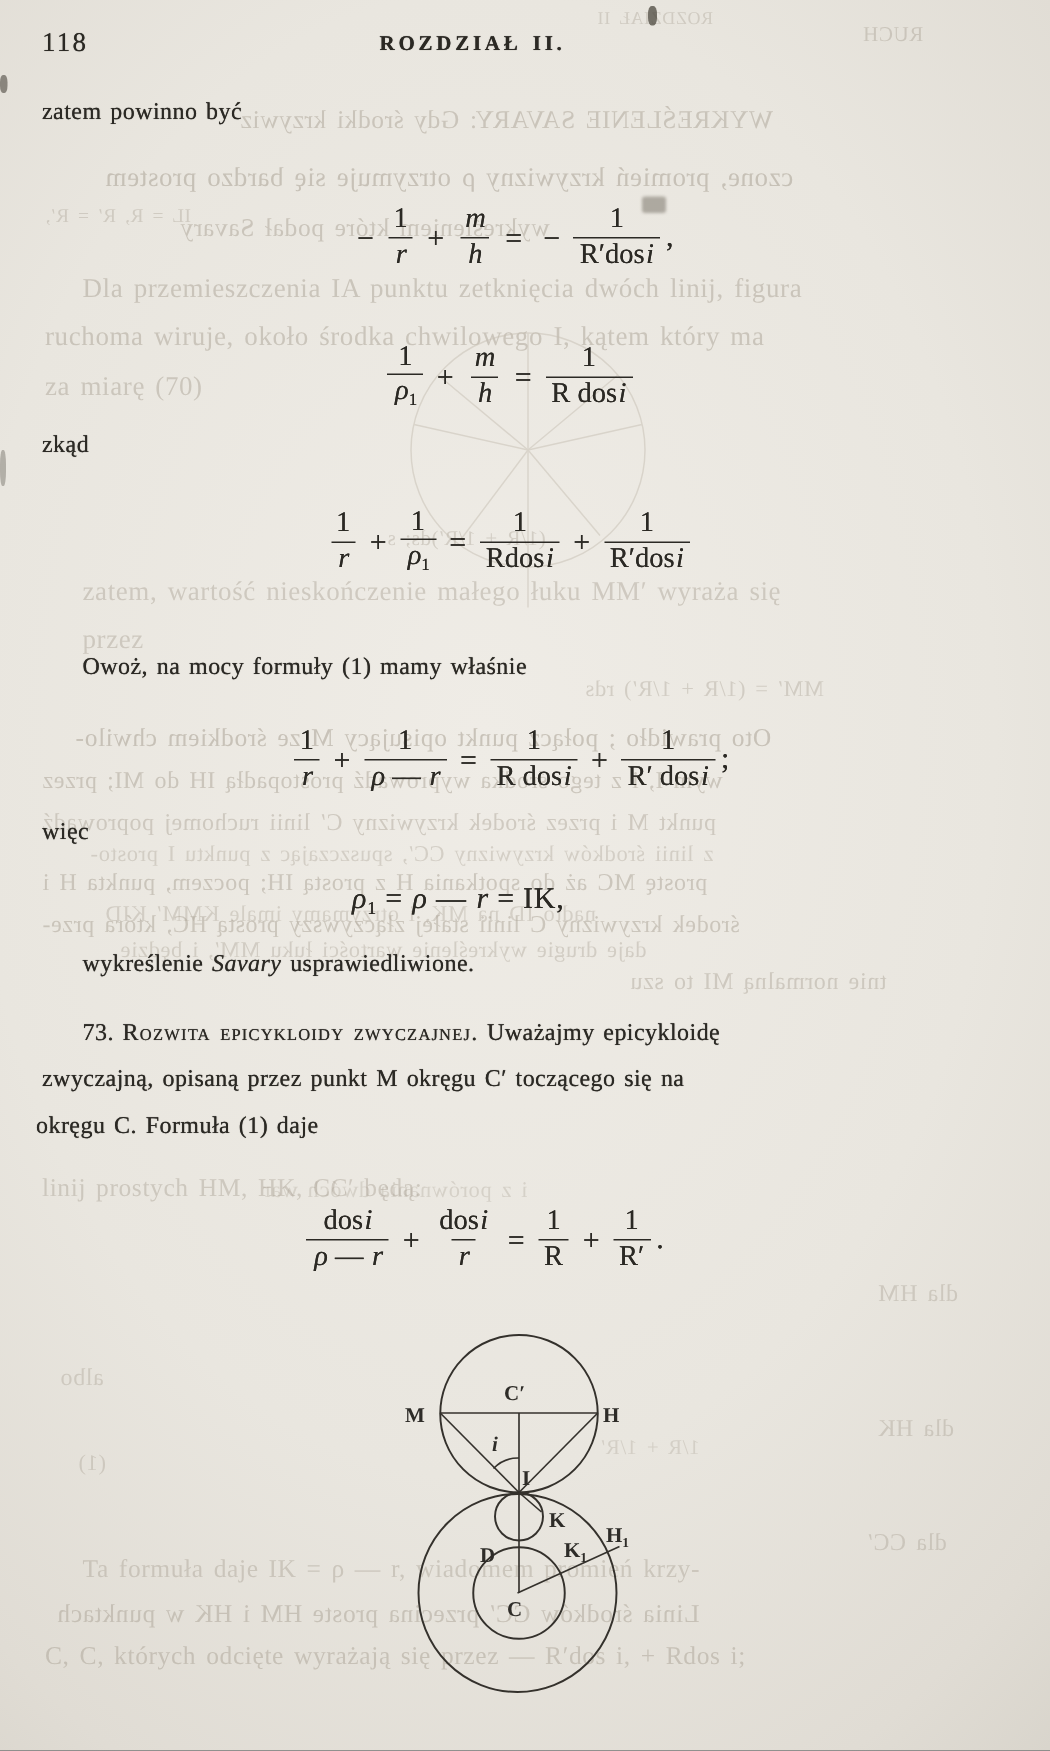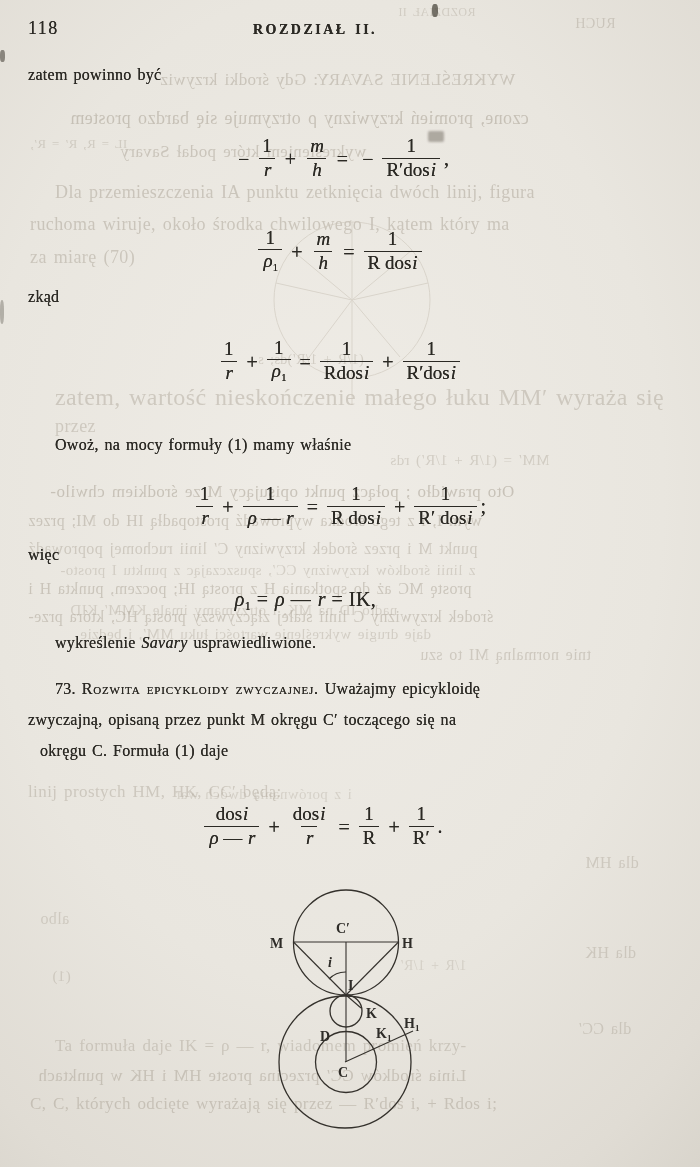--- a/index.html
+++ b/index.html
@@ -64,21 +64,21 @@
       <div class="ghost-line" style="left: 575px; top: 16px; font-size: 14px; opacity: 0.45;"><span class="mirrored">RUCH</span></div>
       <div class="ghost-line" style="left: 398px; top: 5px; font-size: 12px; opacity: 0.38;"><span class="mirrored">ROZDZIAŁ II</span></div>
       <div class="ghost-line" style="left: 160px; top: 70px; font-size: 17px; opacity: 0.5;"><span class="mirrored">WYKREŚLENIE SAVARY: Gdy środki krzywiz</span></div>
       <div class="ghost-line" style="left: 70px; top: 108px; font-size: 18px; opacity: 0.55;"><span class="mirrored">czone, promień krzywizny ρ otrzymuje się bardzo prostem</span></div>
       <div class="ghost-line" style="left: 120px; top: 142px; font-size: 17px; opacity: 0.5;"><span class="mirrored">wykreśleniem które podał Savary</span></div>
       <div class="ghost-line" style="left: 30px; top: 136px; font-size: 13px; opacity: 0.4;"><span class="mirrored">IL = R,  R′ = R′,</span></div>
       <div class="ghost-line" style="left: 55px; top: 182px; font-size: 18px; opacity: 0.5;">Dla przemieszczenia IA punktu zetknięcia dwóch linij, figura</div>
       <div class="ghost-line" style="left: 30px; top: 214px; font-size: 18px; opacity: 0.5;">ruchoma wiruje, około środka chwilowego I, kątem który ma</div>
       <div class="ghost-line" style="left: 30px; top: 247px; font-size: 18px; opacity: 0.48;">za miarę (70)</div>
       <div class="ghost-line" style="left: 258px; top: 352px; font-size: 14px; opacity: 0.4;"><span class="mirrored">(1/R + 1/R′)ds; s</span></div>
-      <div class="ghost-line" style="left: 55px; top: 384px; font-size: 24px; opacity: 0.45;">zatem, wartość nieskończenie małego łuku MM′ wyraża się</div>
+      <div class="ghost-line" style="left: 55px; top: 384px; font-size: 18px; opacity: 0.45;">zatem, wartość nieskończenie małego łuku MM′ wyraża się</div>
       <div class="ghost-line" style="left: 55px; top: 416px; font-size: 18px; opacity: 0.45; text-align: right;">przez</div>
       <div class="ghost-line" style="left: 390px; top: 452px; font-size: 15px; opacity: 0.4;"><span class="mirrored">MM′ = (1/R + 1/R′) rds</span></div>
       <div class="ghost-line" style="left: 50px; top: 482px; font-size: 17px; opacity: 0.55;"><span class="mirrored">Oto prawidło ; połącz punkt opisujący M ze środkiem chwilo-</span></div>
       <div class="ghost-line" style="left: 28px; top: 512px; font-size: 16px; opacity: 0.5;"><span class="mirrored">wym I, i z tego środka wyprowadź prostopadłą IH do MI; przez</span></div>
       <div class="ghost-line" style="left: 28px; top: 540px; font-size: 16px; opacity: 0.45;"><span class="mirrored">punkt M i przez środek krzywizny C′ linii ruchomej poprowadź</span></div>
       <div class="ghost-line" style="left: 60px; top: 562px; font-size: 15px; opacity: 0.38;"><span class="mirrored">z linii środków krzywizny CC′, spuszczając z punktu I prosto-</span></div>
       <div class="ghost-line" style="left: 28px; top: 580px; font-size: 16px; opacity: 0.5;"><span class="mirrored">prostę MC aż do spotkania H z prostą IH; poczem, punkta H i</span></div>
       <div class="ghost-line" style="left: 70px; top: 602px; font-size: 15px; opacity: 0.38;"><span class="mirrored">nadto ID na MK, i otrzymamy imale KMM′ KID</span></div>
       <div class="ghost-line" style="left: 28px; top: 608px; font-size: 16px; opacity: 0.5;"><span class="mirrored">środek krzywizny C linii stałej złączywszy prostą HC, która prze-</span></div>
       <div class="ghost-line" style="left: 80px; top: 626px; font-size: 15px; opacity: 0.4;"><span class="mirrored">daje drugie wykreślenie wartości łuku MM′, i będzie</span></div>
@@ -203,21 +203,21 @@
   <div class="mtxt" style="left:28px;top:546px;">więc</div>
 
   <div class="formula" style="top:583px;height:36px;width:590px;margin-left:10px;">
       <span class="run"><span class="seg-it">ρ</span><span class="seg-sub">1</span><span class="seg-rm"> = </span><span class="seg-it">ρ</span><span class="seg-rm"> — </span><span class="seg-it">r</span><span class="seg-rm"> = </span><span class="seg-rm">IK,</span></span>
     </div>
 
   <div class="mtxt" style="left:55px;top:634px;"><span>wykreślenie </span><span class="it">Savary</span><span> usprawiedliwione.</span></div>
 
   <div class="mtxt" style="left:55px;top:680px;"><span>73.</span>&nbsp;<span class="sc">Rozwita epicykloidy zwyczajnej.</span><span> Uważajmy epicykloidę</span></div>
   <div class="mtxt" style="left:28px;top:711px;">zwyczajną, opisaną przez punkt M okręgu  C′ toczącego się na</div>
-  <div class="mtxt" style="left:40px;top:742px;">okręgu C.  Formuła (1) daje</div>
+  <div class="mtxt" style="left:24px;top:742px;">okręgu C.  Formuła (1) daje</div>
 
   <div class="formula" style="top:797px;width:645px;">
       <span class="frac">
         <span class="num"><span class="seg-rm">dos</span><span class="seg-it">i</span></span>
         <span class="den"><span class="seg-it">ρ</span><span class="seg-rm"> — </span><span class="seg-it">r</span></span>
       </span>
       <span class="op">+</span>
       <span class="frac">
         <span class="num"><span class="seg-rm">dos</span><span class="seg-it">i</span></span>
         <span class="den"><span class="seg-it">r</span></span>

